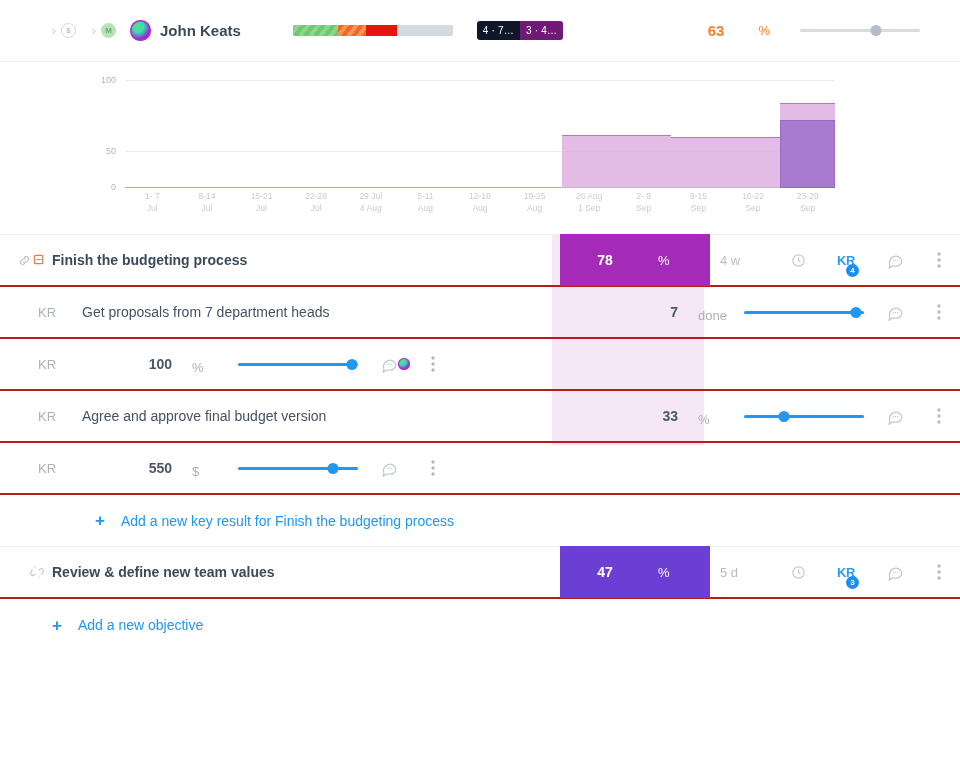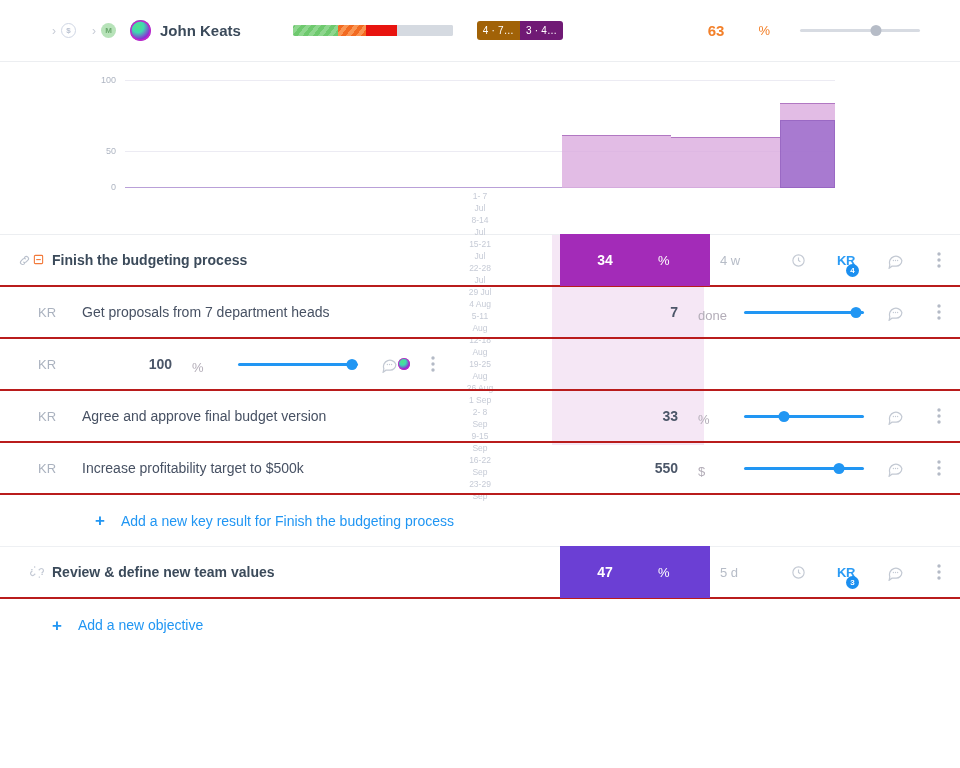--- a/index.html
+++ b/index.html
@@ -49,21 +49,21 @@
   .seg.orange{background:
      repeating-linear-gradient(-52deg,#f26a21 0 4px,#f99553 4px 8px);}
   .seg.red{background:#e8140f;}
   .seg.grey{background:#d5dae1;}
 
   .pill{
     display:flex;margin-left:24px;border-radius:3px;overflow:hidden;
     font-size:10px;color:#fff;flex:none;
   }
   .pill span{padding:4px 6px;white-space:nowrap;letter-spacing:.2px;}
-  .pill .p1{background:#a16207;text-align:right;}
+  .pill .p1{background:#0f172a;text-align:right;}
   .pill .p2{background:#701a75;}
 
   .tot{margin-left:auto;display:flex;align-items:center;}
   .tot-val{font-size:15px;font-weight:bold;color:#f3802a;}
   .tot-unit{font-size:13px;color:#f3802a;margin-left:34px;}
   .topslider{
     margin-left:30px;width:120px;height:14px;position:relative;display:flex;align-items:center;
   }
   .topslider .track{height:3px;width:100%;background:#d7dbe2;border-radius:2px;}
   .topslider .knob{
@@ -81,21 +81,21 @@
   .bars{position:absolute;left:0;bottom:0;width:100%;height:108px;display:flex;}
   .bcell{flex:1;position:relative;height:100%;}
   .area{
     position:absolute;left:0;right:0;bottom:0;
     background:#dcaee0;border-top:1px solid #a05ab5;opacity:.82;
   }
   .fill{
     position:absolute;left:0;right:0;bottom:0;
     background:#9e6fcd;border:1px solid #8e5bbf;box-sizing:border-box;opacity:.85;
   }
-  .xlabs{position:absolute;left:125px;top:128px;width:710px;display:flex;flex-direction:column;}
+  .xlabs{position:absolute;left:125px;top:128px;width:710px;display:flex;}
   .xcell{flex:1;text-align:center;font-size:8.5px;color:#c6cbd6;line-height:12px;}
 
   
   .list{position:relative;}
   .hl-col{
     position:absolute;left:552px;width:152px;top:0;height:210px;
     background:#f5e7f5;
   }
   .row{
     position:relative;display:flex;align-items:center;height:52px;
@@ -318,21 +318,21 @@
         <svg width="13" height="13" viewBox="0 0 24 24" fill="none" stroke="#b9c0cc" stroke-width="2">
           <path d="M9.5 14.5a4 4 0 0 0 5.7 0l3-3a4 4 0 1 0-5.7-5.7l-1.2 1.2"></path>
           <path d="M14.5 9.5a4 4 0 0 0-5.7 0l-3 3a4 4 0 1 0 5.7 5.7l1.2-1.2"></path>
         </svg>
         <svg width="11" height="11" viewBox="0 0 24 24" style="margin-left:2px">
           <rect x="3" y="3" width="18" height="18" rx="2" fill="none" stroke="#f2793a" stroke-width="2.4"></rect>
           <rect x="7" y="11" width="10" height="2.4" fill="#f2793a"></rect>
         </svg>
       </div>
       <div class="title bold">Finish the budgeting process</div>
-      <div class="valbox">34</div>
+      <div class="valbox">78</div>
       <div class="unitbox">%</div>
       <div class="meta-due">4 w</div>
       <div class="ico clock">
         <svg width="15" height="15" viewBox="0 0 24 24" fill="none" stroke="#c3c9d3" stroke-width="1.8">
           <circle cx="12" cy="12" r="9"></circle>
             <path d="M12 7v5l3 2"></path>
         </svg>
       </div>
       <div class="krcount">
         <span class="txt">KR</span>
@@ -426,21 +426,20 @@
           <div class="dots">
             <svg width="4" height="16" viewBox="0 0 4 16" fill="#b4bac6">
               <circle cx="2" cy="2" r="1.7"></circle>
               <circle cx="2" cy="8" r="1.7"></circle>
               <circle cx="2" cy="14" r="1.7"></circle>
             </svg>
           </div>
         </div>
         <div class="row">
           <div class="kr-tag">KR</div>
-          <div class="title kr">Increase profitability target to $500k</div>
           <div class="krval">550</div>
           <div class="krunit">$</div>
           <div class="slider">
             <div class="track" style="background: rgb(33, 150, 243); width: 100%;"></div>
             <div class="knob" style="left:79%"></div>
           </div>
           <div class="cmt">
             <svg width="17" height="17" viewBox="0 0 24 24" fill="none" stroke="#c3c9d3" stroke-width="1.7">
               <path d="M21 12a8 8 0 0 1-8 8H7l-4 3 1-5a8 8 0 1 1 17-6z"></path>
               <circle cx="9" cy="12" r=".9" fill="#c3c9d3" stroke="none"></circle>

